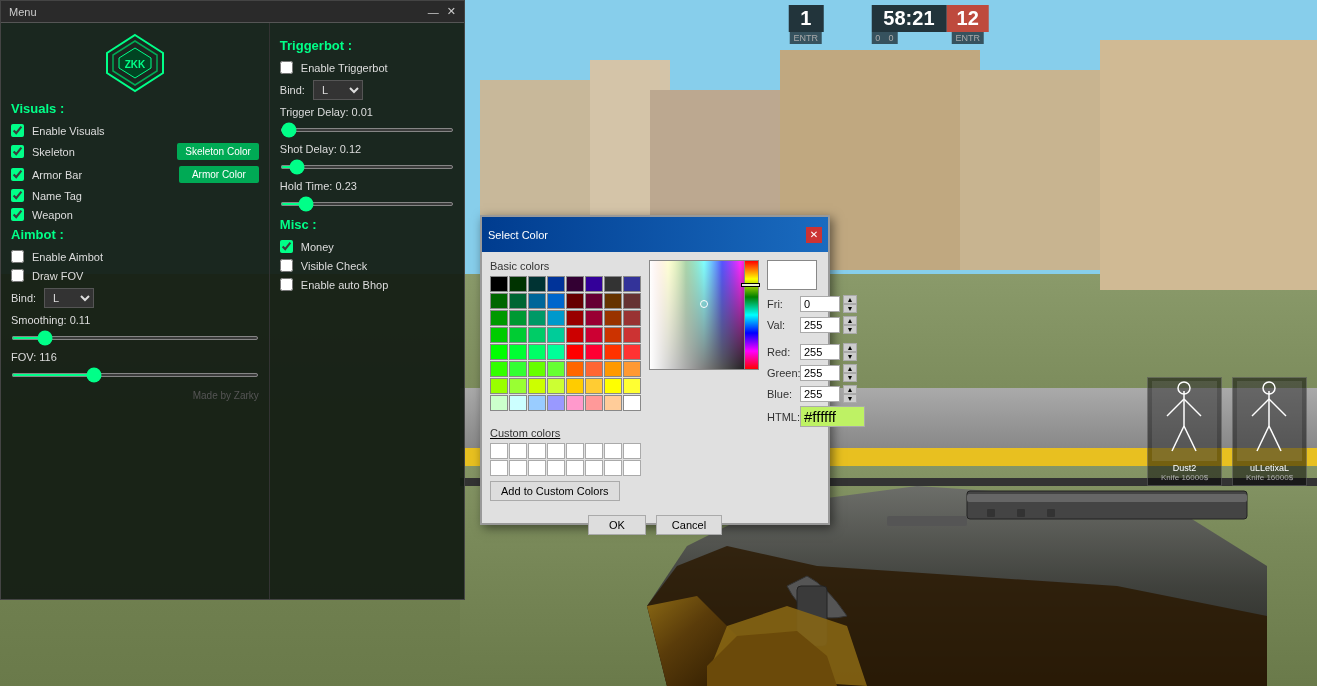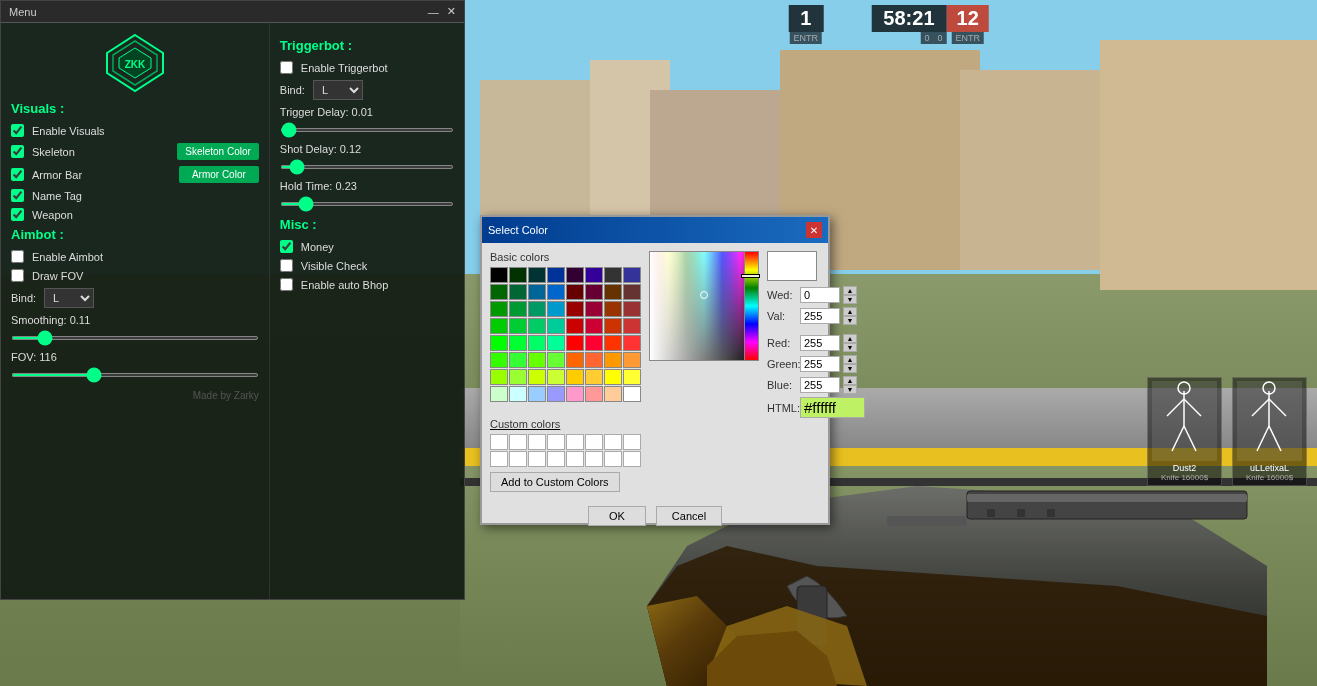--- a/index.html
+++ b/index.html
@@ -207,21 +207,21 @@
       width: 350px;
       height: 310px;
       background: #e0e0e0;
       border: 2px solid #999;
       box-shadow: 3px 3px 10px rgba(0,0,0,0.5);
       z-index: 20;
     }
 
     .dialog-titlebar {
       background: linear-gradient(90deg, #003c8f, #1a6bbf);
-      height: 26px;
+      height: 35px;
       display: flex;
       align-items: center;
       justify-content: space-between;
       padding: 0 6px;
       color: white;
       font-size: 11px;
     }
 
     .dialog-close-btn {
       background: #cc3333;
@@ -505,21 +505,21 @@
 
   <div style="position:absolute;bottom:238px;left:460px;right:0;height:60px;background:linear-gradient(180deg,#aaa 0%,#888 100%);z-index:2;"></div>
 </div>
 
 <div class="score-stripe">
   <div style="display:flex;align-items:center;justify-content:center;gap:0;position:absolute;top:5px;left:50%;transform:translateX(-50%);">
     <div style="display:flex;flex-direction:column;align-items:center;">
       <div style="background:rgba(0,0,0,0.75);color:white;padding:2px 12px;font-size:20px;font-weight:bold;font-family:Arial;">1</div>
       <div style="background:rgba(0,0,0,0.6);color:#aaa;font-size:9px;padding:1px 4px;">ENTR</div>
     </div>
-    <div style="display:flex;flex-direction:column;align-items:flex-end;margin-left:48px;">
+    <div style="display:flex;flex-direction:column;align-items:flex-start;margin-left:48px;">
       <div style="background:rgba(0,0,0,0.75);color:white;padding:2px 12px;font-size:20px;font-weight:bold;font-family:Arial;">58:21</div>
       <div style="background:rgba(0,0,0,0.6);color:#aaa;font-size:9px;padding:1px 4px;display:flex;gap:8px;">
         <span>0</span>
         <span>0</span>
       </div>
     </div>
     <div style="display:flex;flex-direction:column;align-items:center;">
       <div style="background:rgba(200,50,30,0.85);color:white;padding:2px 10px;font-size:20px;font-weight:bold;font-family:Arial;">12</div>
       <div style="background:rgba(0,0,0,0.6);color:#aaa;font-size:9px;padding:1px 4px;">ENTR</div>
     </div>
@@ -853,21 +853,21 @@
         <div class="hue-bar">
           <div class="hue-indicator"></div>
         </div>
       </div>
     </div>
 
     <div class="color-values-section">
       <div class="color-preview-box" style="background:#ffffff;"></div>
 
       <div class="value-row">
-        <span class="value-label">Wed:</span>
+        <span class="value-label">Fri:</span>
         <input type="text" class="value-input" value="0" style="">
         <div class="value-spin">
           <button class="spin-btn">▲</button>
           <button class="spin-btn">▼</button>
         </div>
       </div>
 
       <div class="value-row">
         <span class="value-label">Val:</span>
         <input type="text" class="value-input" value="255" style="">

